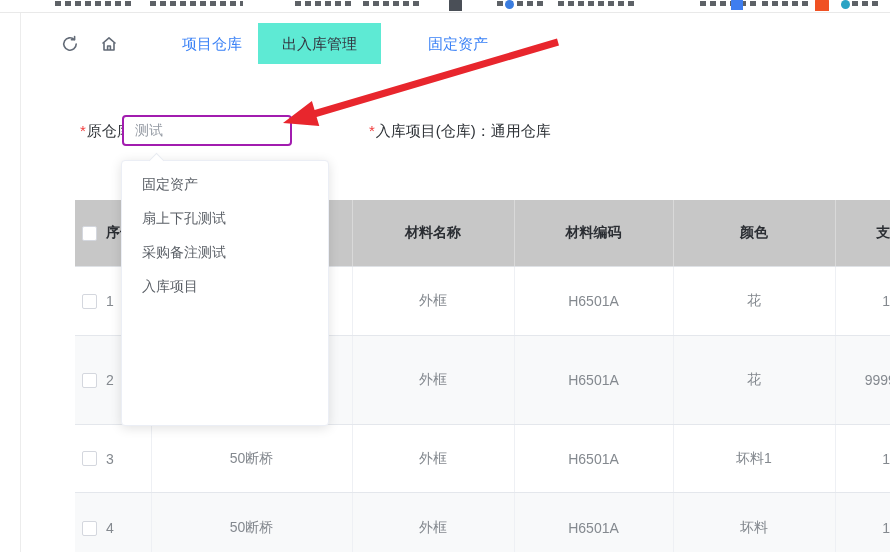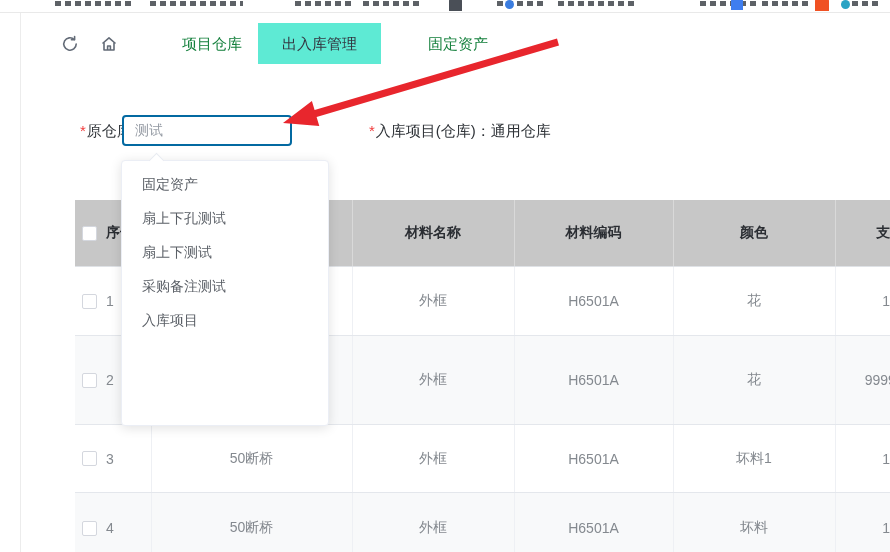--- a/index.html
+++ b/index.html
@@ -14,27 +14,27 @@
   .smudge{position:absolute;top:1px;height:5px;opacity:.82;
     background:repeating-linear-gradient(90deg,#3a3f45 0 6px,transparent 6px 10px);}
   .bicon{position:absolute;top:0;}
   
   .left-rule{position:absolute;left:20px;top:12px;width:1px;height:540px;background:#ececec;}
   
   .toolbar{position:absolute;left:21px;top:13px;width:869px;height:60px;}
   .tool-icon{position:absolute;top:21px;width:20px;height:20px;color:#636b77;cursor:pointer;}
   .tool-icon svg{width:20px;height:20px;display:block;}
   .tab{position:absolute;top:10px;height:41px;line-height:41px;text-align:center;
-    font-size:15px;color:#15803d;cursor:pointer;padding:0 24px;}
+    font-size:15px;color:#3b82f6;cursor:pointer;padding:0 24px;}
   .tab.active{background:#5eead4;color:#333842;}
   
   .form-label{position:absolute;top:116px;height:30px;line-height:30px;font-size:15px;color:#2f3338;margin-left:40px;}
   .req{color:#f13b3b;margin-right:1px;}
   .src-input{position:absolute;left:122px;top:115px;width:155px;height:27px;
-    border:2px solid #0369a1;border-radius:4px;background:#fff;outline:none;
+    border:2px solid #a21caf;border-radius:4px;background:#fff;outline:none;
     font-size:14px;color:#949aa3;padding:0 0 0 11px;font-family:inherit;z-index:8;}
   
   .dropdown{position:absolute;left:121px;top:160px;width:206px;height:258px;background:#fff;
     border:1px solid #ebeef5;border-radius:4px;overflow:hidden;z-index:20;
     box-shadow:0 2px 12px rgba(0,0,0,.12);padding-top:6px;box-sizing:content-box;}
   .dropdown-caret{position:absolute;left:151px;top:155px;width:10px;height:10px;background:#fff;
     transform:rotate(45deg);border-left:1px solid #e8ebf1;border-top:1px solid #e8ebf1;z-index:21;}
   .dd-item{height:34px;line-height:34px;padding:0 20px;font-size:14px;color:#5a5f66;
     cursor:pointer;white-space:nowrap;}
   
@@ -188,20 +188,19 @@
           <td>10</td>
         </tr>
       </tbody>
   </table>
 </div>
 
 <div class="dropdown-caret"></div>
 <div class="dropdown" id="dropdown">
     <div class="dd-item">固定资产</div>
     <div class="dd-item">扇上下孔测试</div>
-    <div class="dd-item">扇上下测试</div>
     <div class="dd-item">采购备注测试</div>
     <div class="dd-item">入库项目</div>
   </div>
 
 <svg class="arrow-svg">
   <polygon points="557.0,38.6 314.6,109.9 311.9,100.9 283,123 319.3,125.9 316.6,116.9 559.0,45.4" fill="#e8262d"></polygon>
 </svg>
 
 </body></html>

